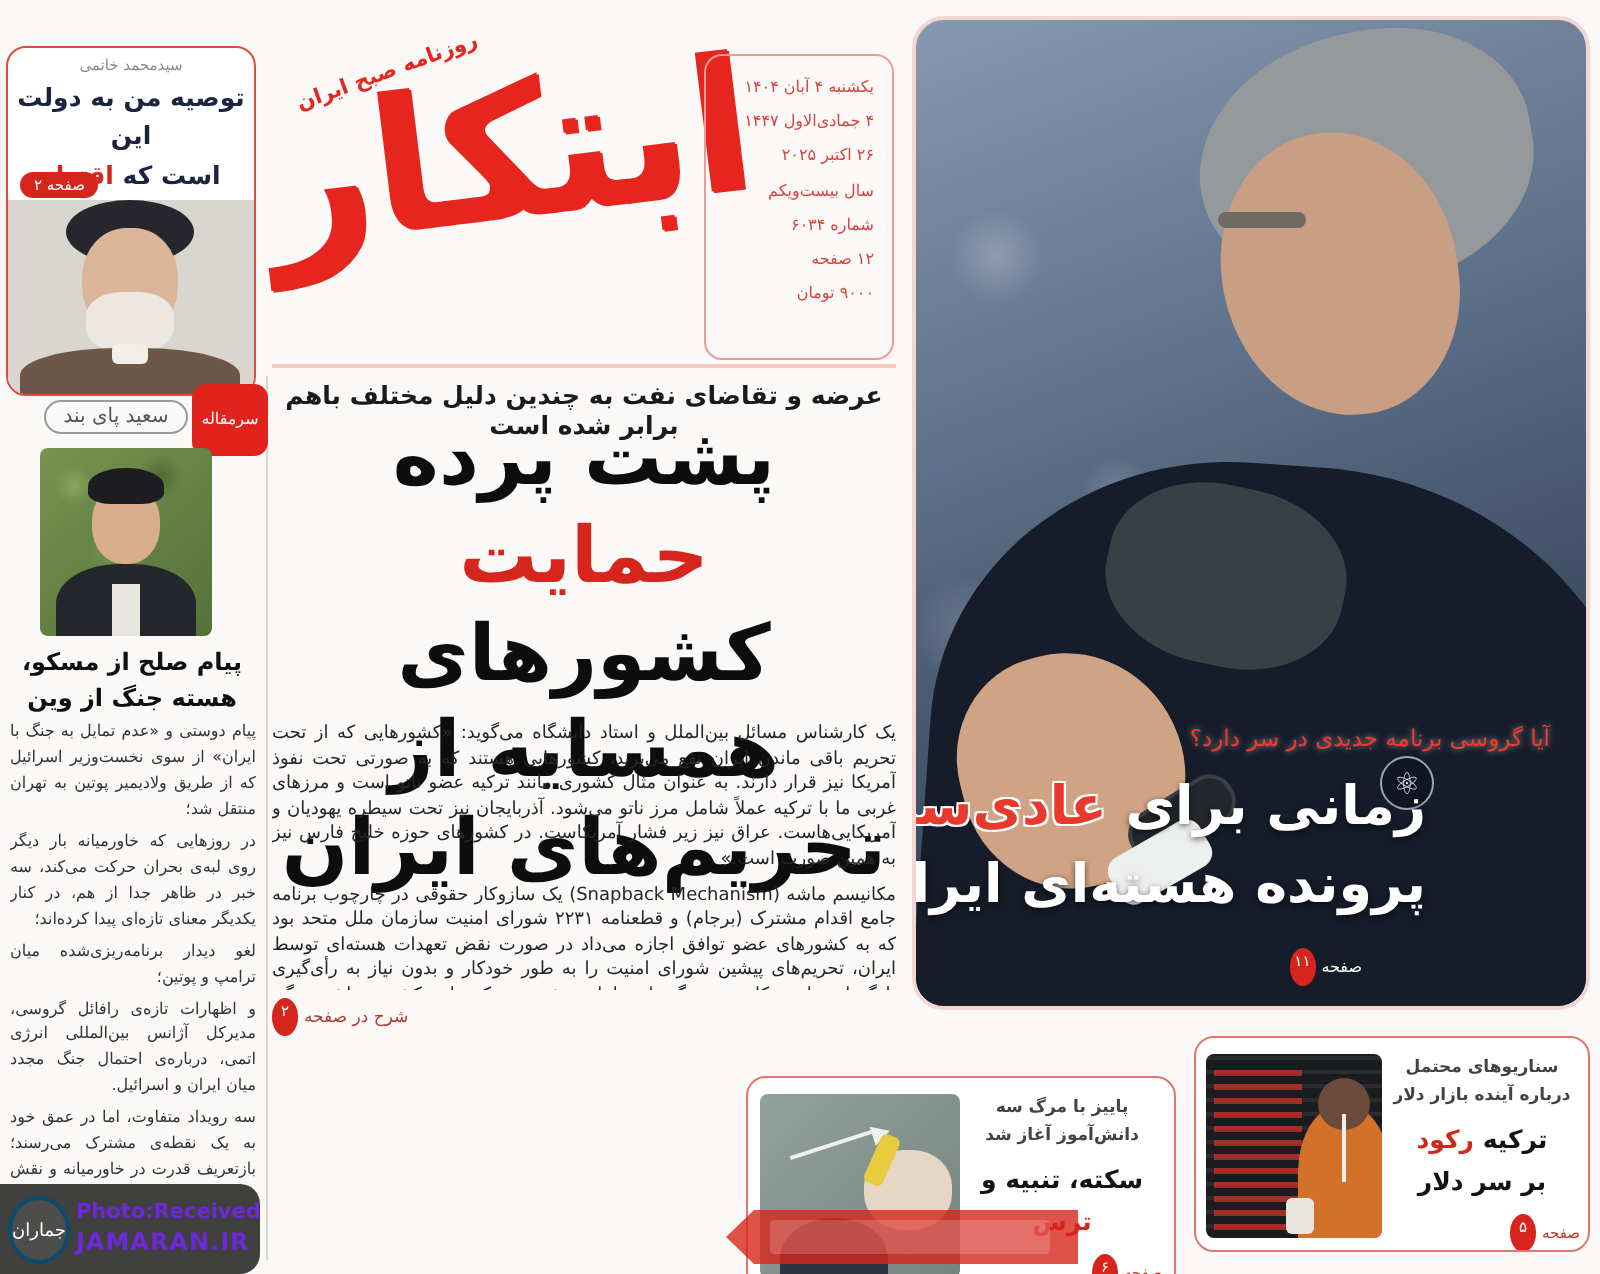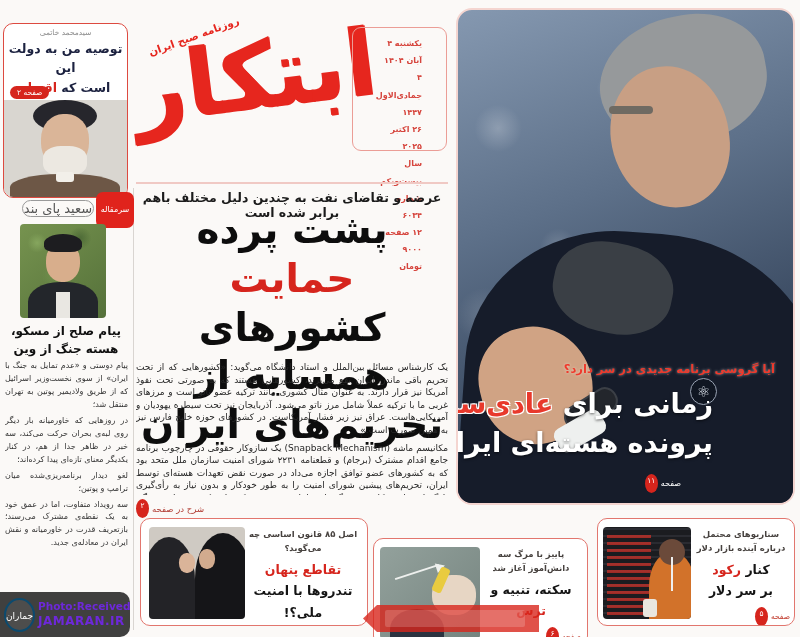--- a/index.html
+++ b/index.html
@@ -28,23 +28,23 @@
   .kh-beard { left:39px; top:46px; width:44px; height:30px; background:#ece8e1; border-radius:40%; }
   .kh-body { left:6px; top:74px; width:110px; height:30px; background:#6d5746; border-radius:45% 45% 0 0; }
   .kh-collar { left:52px; top:72px; width:18px; height:10px; background:#f2efe9; border-radius:3px; }
 
   
   #logo { left:133px; top:-10px; width:228px; height:190px; color:#e6261e;
     font-size:92px; font-weight:bold; text-align:center; line-height:175px;
     transform:rotate(-7deg); text-shadow:1px 1px 0 #e6261e; }
   #tagline { left:146px; top:30px; color:#e6261e; font-size:10.5px; font-weight:bold;
     transform:rotate(-20deg); }
-  #datebox { left:352px; top:27px; width:95px; height:124px;
-    border:1.3px solid #eb9d96; border-radius:9px; padding:7px 24px;
-    direction:rtl; text-align:right; color:#d6453d; font-size:8px; line-height:2.15;font-weight:bold; }
+  #datebox { left:352px; top:27px; width:95px; height:153px;
+    border:1.3px solid #eb9d96; border-radius:9px; padding:7px 9px;
+    direction:rtl; text-align:right; color:#d6453d; font-size:8px; line-height:2.15; }
 
   
   #grossi {
     left:456px; top:8px; width:339px; height:497px; border-radius:16px;
     border:2px solid #f4d5d0; overflow:hidden;
     background:linear-gradient(160deg,#8598b0 0%,#5d7089 38%,#3a4a61 70%,#2c394d 100%);
   }
   .gr-spots { inset:0;
     background:
       radial-gradient(circle 34px at 12% 24%, rgba(255,255,255,.22), transparent 70%),
@@ -63,21 +63,21 @@
     border-radius:45%; transform:rotate(12deg); }
   .gr-fist { left:22px; top:316px; width:112px; height:118px; background:#d0a384;
     border-radius:46% 54% 50% 50%; transform:rotate(-14deg); }
   .gr-cuff { left:96px; top:408px; width:52px; height:26px; background:#eef0ef;
     border-radius:8px; transform:rotate(-30deg); }
   .gr-watch { left:104px; top:386px; width:58px; height:26px; background:#23262c;
     border-radius:12px; transform:rotate(-32deg); border:2px solid #3b3f46; }
   .gr-stamp { left:232px; top:368px; width:27px; height:27px; border-radius:50%;
     background:rgba(16,22,34,.92); border:1px solid #9aa4b4; color:#dfe6ef;
     font-size:15px; text-align:center; line-height:26px; }
-  .gr-kicker { right:18px; top:352px; color:#ef3a2c; font-size:11.5px; font-weight:bold;
+  .gr-kicker { right:18px; top:352px; color:#ef3a2c; font-size:11.5px; font-weight:normal;
     text-shadow:0 0 3px rgba(255,255,255,.55); }
   .gr-headline { right:80px; top:374px; text-align:right; direction:rtl;
     font-size:27px; font-weight:bold; color:#fff; line-height:1.45;
     text-shadow:0 1px 3px rgba(0,0,0,.6); white-space:nowrap; }
   .gr-headline .accent { color:#e8392c;
     text-shadow:-1px -1px 0 #fff, 1px -1px 0 #fff, -1px 1px 0 #fff, 1px 1px 0 #fff; }
   .gr-badge { right:112px; top:464px; color:#fff; font-size:8px; direction:rtl;
     display:flex; align-items:center; gap:3px; }
   .badge-circle { display:inline-block; width:13px; height:19px; border-radius:50%;
     background:#d6251d; color:#fff; font-size:7.5px; text-align:center; line-height:13px; }
@@ -94,21 +94,21 @@
     direction:rtl; text-align:justify; font-size:9px; line-height:1.4; color:#262626; }
   #main-body p { margin-bottom:5px; }
   #main-note { left:136px; top:499px; direction:rtl; color:#b03a31; font-size:8.5px;
     display:flex; align-items:center; gap:3px; }
 
   
   .col-divider { left:133px; top:188px; width:1px; height:442px; background:#d9d5d1; }
   #ed-tab { left:96px; top:192px; width:38px; height:36px; background:#e0231c;
     border-radius:7px; color:#fff; font-size:8px; text-align:center; line-height:36px; }
   #ed-author { left:22px; top:200px; width:72px; height:17px; border:1px solid #9a9a9a;
-    border-radius:9px; font-size:13px; color:#555; text-align:center; line-height:15px; }
+    border-radius:9px; font-size:10px; color:#555; text-align:center; line-height:15px; }
   #ed-photo { left:20px; top:224px; width:86px; height:94px; border-radius:4px; overflow:hidden;
     background:
       radial-gradient(circle 14px at 20% 20%, #86a65e, transparent 70%),
       radial-gradient(circle 16px at 70% 15%, #4e6b37, transparent 70%),
       radial-gradient(circle 18px at 40% 55%, #6f8f4c, transparent 70%),
       linear-gradient(140deg,#76934f,#55713a); }
   .edp-suit { left:8px; bottom:-8px; width:70px; height:44px; background:#23262b;
     border-radius:45% 45% 0 0; }
   .edp-shirt { left:36px; bottom:0px; width:14px; height:26px; background:#e9e7e2; }
   .edp-face { left:26px; top:18px; width:34px; height:40px; background:#d8ae8c; border-radius:46%; }
@@ -257,47 +257,33 @@
     <div class="abs edp-suit"></div>
     <div class="abs edp-shirt"></div>
     <div class="abs edp-face"></div>
     <div class="abs edp-hair"></div>
   </div>
   <div class="abs" id="ed-title">پیام صلح از مسکو، هسته جنگ از وین</div>
   <div class="abs" id="ed-body">
     <p>پیام دوستی و «عدم تمایل به جنگ با ایران» از سوی نخست‌وزیر اسرائیل که از طریق ولادیمیر پوتین به تهران منتقل شد؛</p>
     <p>در روزهایی که خاورمیانه بار دیگر روی لبه‌ی بحران حرکت می‌کند، سه خبر در ظاهر جدا از هم، در کنار یکدیگر معنای تازه‌ای پیدا کرده‌اند؛</p>
     <p>لغو دیدار برنامه‌ریزی‌شده میان ترامپ و پوتین؛</p>
+    <p>و اظهارات تازه‌ی رافائل گروسی، مدیرکل آژانس بین‌المللی انرژی اتمی، درباره‌ی احتمال جنگ مجدد میان ایران و اسرائیل.</p>
     <p>سه رویداد متفاوت، اما در عمق خود به یک نقطه‌ی مشترک می‌رسند؛ بازتعریف قدرت در خاورمیانه و نقش ایران در معادله‌ی جدید.</p>
 
   </div>
 
   <div class="abs" id="jamaran">
     <div class="jm-logo">جماران</div>
     <div class="jm-text">
       <div class="jm-l1">Photo:Received</div>
       <div class="jm-l2">JAMARAN.IR</div>
     </div>
   </div>
 
-  <div class="abs news-box" id="box-a">
-    <div class="nb-photo pa">
-      <div class="abs pa-w1"></div>
-      <div class="abs pa-w2"></div>
-      <div class="abs pa-f1"></div>
-      <div class="abs pa-f2"></div>
-    </div>
-    <div class="nb-text" style="right:8px; width:112px;">
-      <div class="nb-kicker">اصل ۸۵ قانون اساسی چه می‌گوید؟</div>
-      <div class="nb-title">
-        <span class="accent">تقاطع پنهان</span><span> تندروها با امنیت ملی؟!</span>
-      </div>
-
-    </div>
-  </div>
 
   <div class="abs news-box" id="box-b">
     <div class="nb-photo pb">
       <div class="abs pb-arrow"></div>
       <div class="abs pb-head"></div>
       <div class="abs pb-hand"></div>
       <div class="abs pb-chalk"></div>
       <div class="abs pb-student"></div>
     </div>
     <div class="nb-text" style="right:6px; width:100px;">
@@ -317,21 +303,21 @@
     <div class="nb-photo pc">
       <div class="abs pc-leds"></div>
       <div class="abs pc-woman"></div>
       <div class="abs pc-scarf"></div>
       <div class="abs pc-cord"></div>
       <div class="abs pc-bag"></div>
     </div>
     <div class="nb-text" style="right:4px; width:98px;">
       <div class="nb-kicker">سناریوهای محتمل درباره آینده بازار دلار</div>
       <div class="nb-title">
-        <span>کنار </span><span class="accent">رکود</span><br>
+        <span>ترکیه </span><span class="accent">رکود</span><br>
         <span>بر سر دلار</span>
       </div>
       <div class="nb-badge">
         <span>صفحه</span>
         <span class="badge-circle">۵</span>
       </div>
     </div>
   </div>
 
   <div class="abs" id="ribbon">

